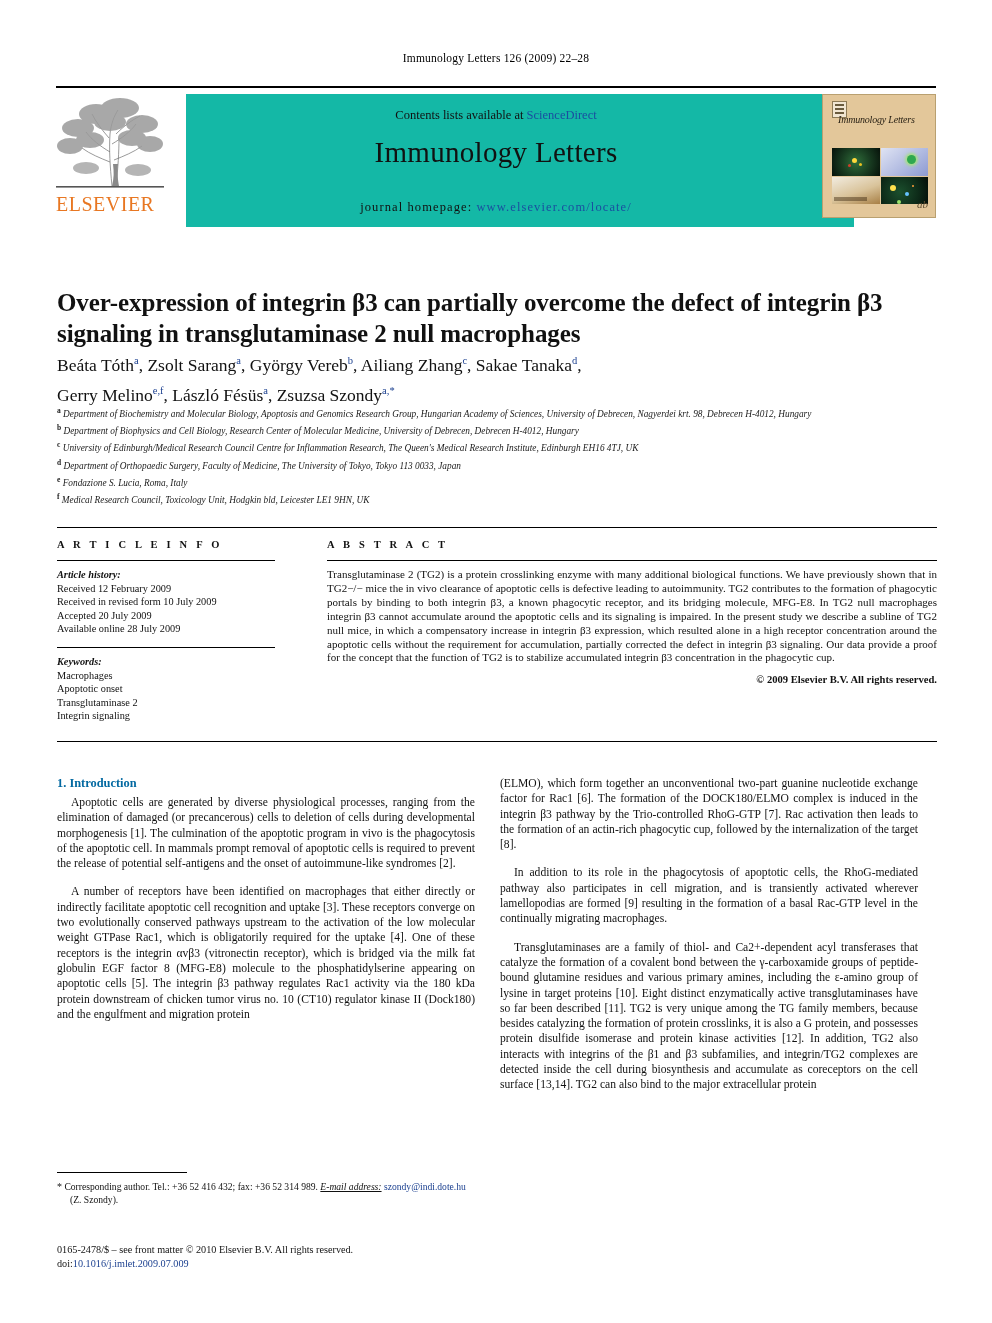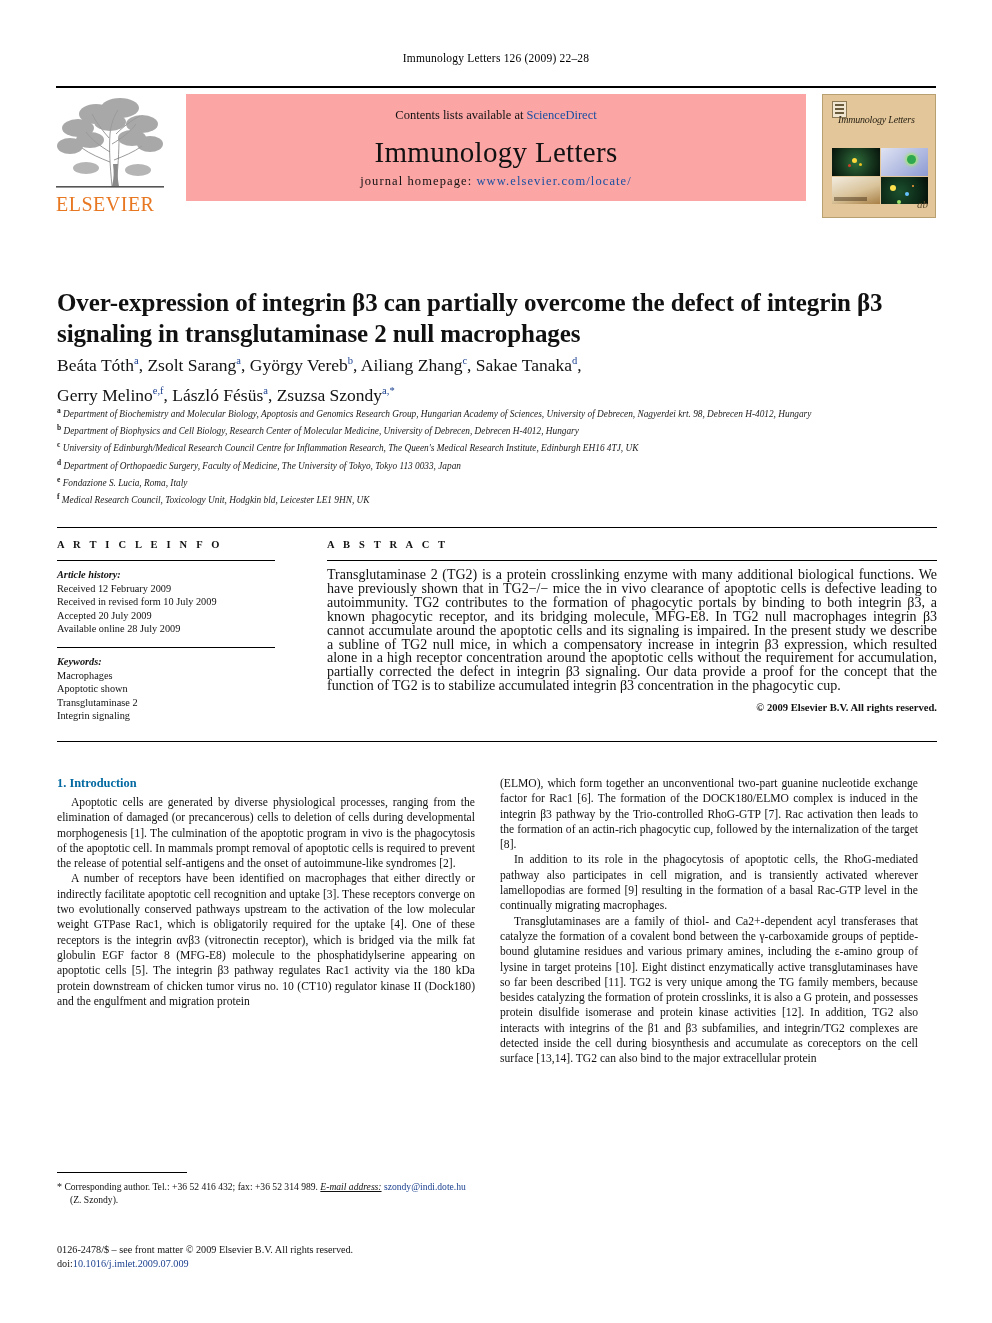--- a/index.html
+++ b/index.html
@@ -71,22 +71,23 @@
     font-family: "Liberation Serif", serif;
     font-size: 20px;
     letter-spacing: 0.5px;
     color: #E87722;
   }
   .journal-band {
     position: absolute;
     top: 8px;
     left: 130px;
     width: 620px;
-    height: 107px;
-    background: #fca5a5;
+    height: 133px;
+    background: #14b8a6;
+    padding-left: 48px;
   }
   .contents-line {
     position: absolute;
     top: 14px;
     left: 0;
     width: 620px;
     text-align: center;
     font-size: 12.5px;
     color: #111;
   }
@@ -305,21 +306,21 @@
     font-size: 10.3px;
     line-height: 13.6px;
     color: #111;
   }
   .info-group .lab {
     font-style: italic;
     font-weight: bold;
   }
   .info-spacer { height: 11px; }
   .abstract-text {
-    font-size: 14px;
+    font-size: 11px;
     line-height: 13.9px;
     text-align: justify;
     color: #111;
   }
   .copyright {
     margin-top: 9px;
     font-size: 10.6px;
     text-align: right;
     font-weight: bold;
     color: #111;
@@ -348,21 +349,21 @@
   }
   .para {
     font-size: 11.6px;
     line-height: 15.3px;
     text-align: justify;
     text-indent: 14px;
     color: #111;
     margin: 0;
     hyphens: auto;
   }
-  .para + .para { margin-top: 0; }
+  .para + .para { margin-top: 13px; }
 
   
   .footnote {
     position: absolute;
     top: 1172px;
     left: 57px;
     width: 418px;
   }
   .footnote-rule {
     width: 130px;
@@ -500,21 +501,21 @@
         <div>Received 12 February 2009</div>
         <div>Received in revised form 10 July 2009</div>
         <div>Accepted 20 July 2009</div>
         <div>Available online 28 July 2009</div>
       </div>
       <div class="info-spacer"></div>
       <div class="hr-thin narrow"></div>
       <div class="info-group">
         <div class="lab">Keywords:</div>
         <div>Macrophages</div>
-        <div>Apoptotic shown</div>
+        <div>Apoptotic onset</div>
         <div>Transglutaminase 2</div>
         <div>Integrin signaling</div>
       </div>
     </div>
 
     <div class="col-abstract">
       <div class="sec-head">A B S T R A C T</div>
       <div class="hr-thin"></div>
       <div class="abstract-text">Transglutaminase 2 (TG2) is a protein crosslinking enzyme with many additional biological functions. We have previously shown that in TG2−/− mice the in vivo clearance of apoptotic cells is defective leading to autoimmunity. TG2 contributes to the formation of phagocytic portals by binding to both integrin β3, a known phagocytic receptor, and its bridging molecule, MFG-E8. In TG2 null macrophages integrin β3 cannot accumulate around the apoptotic cells and its signaling is impaired. In the present study we describe a subline of TG2 null mice, in which a compensatory increase in integrin β3 expression, which resulted alone in a high receptor concentration around the apoptotic cells without the requirement for accumulation, partially corrected the defect in integrin β3 signaling. Our data provide a proof for the concept that the function of TG2 is to stabilize accumulated integrin β3 concentration in the phagocytic cup.</div>
       <div class="copyright">© 2009 Elsevier B.V. All rights reserved.</div>
@@ -541,17 +542,17 @@
     <div class="footnote-text">
       <span class="star">*</span>
       <span>Corresponding author. Tel.: +36 52 416 432; fax: +36 52 314 989.</span>
       <span class="em">E-mail address:</span>
       <span class="mail">szondy@indi.dote.hu</span>
       <span>(Z. Szondy).</span>
     </div>
   </div>
 
   <div class="footer">
-    <div>0126-2478/$ – see front matter © 2009 Elsevier B.V. All rights reserved.</div>
+    <div>0165-2478/$ – see front matter © 2010 Elsevier B.V. All rights reserved.</div>
     <div><span>doi:</span><span class="doi">10.1016/j.imlet.2009.07.009</span></div>
   </div>
 
 </div>
 
 </body></html>

